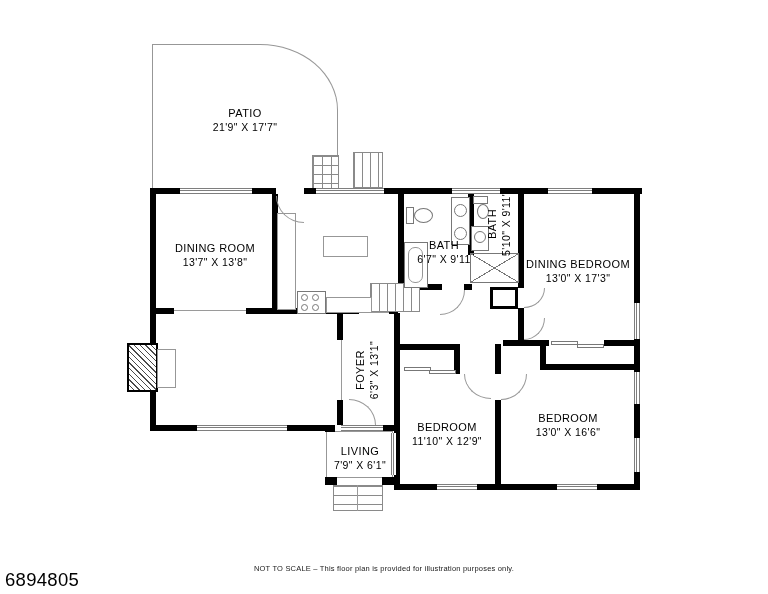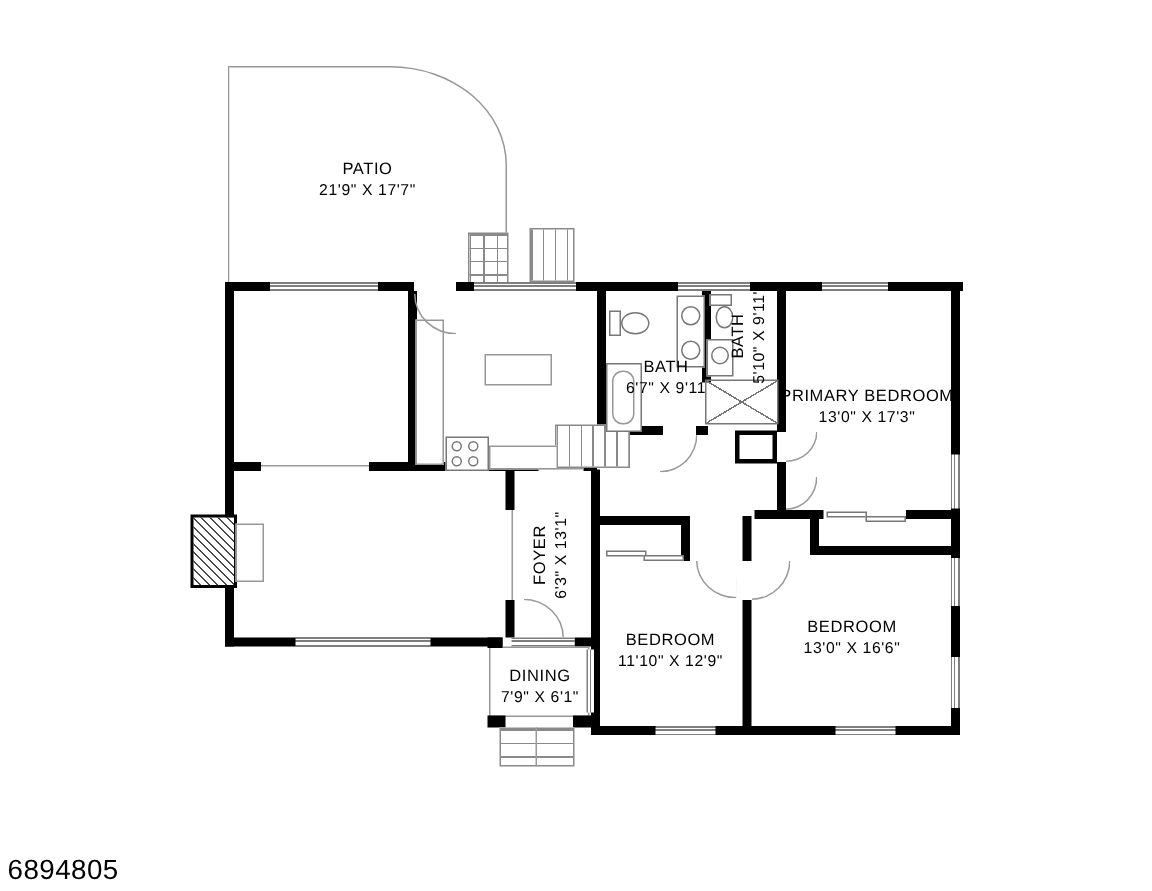--- a/index.html
+++ b/index.html
@@ -147,46 +147,51 @@
   <div class="wall" style="left:325px;top:425px;width:10px;height:7px;"></div>
   <div class="wall" style="left:325px;top:477px;width:12px;height:8px;"></div>
   <div class="wall" style="left:382px;top:477px;width:16px;height:8px;"></div>
   <div class="treads-h" style="left:333px;top:485px;width:50px;height:26px;background-color:#fff;"></div>
   <div class="line" style="left:357px;top:485px;width:1px;height:26px;"></div>
 
   <div class="label" style="left:245px;top:106px;">
     <div>PATIO</div>
     <div class="dims">21'9" X 17'7"</div>
   </div>
+  <div class="label" style="left:215px;top:241px;">
+    <div>DINING ROOM</div>
+    <div class="dims">13'7" X 13'8"</div>
+  </div>
   <div class="label" style="left:444px;top:238px;">
     <div>BATH</div>
     <div class="dims">6'7" X 9'11</div>
   </div>
   <div class="vlabel" style="left:455px;top:209px;width:90px;height:30px;">
     <div>BATH</div>
     <div class="dims">5'10" X 9'11"</div>
   </div>
   <div class="label" style="left:578px;top:257px;">
-    <div>PRIMARY BEDROOM</div>
+    <div>DINING BEDROOM</div>
     <div class="dims">13'0" X 17'3"</div>
   </div>
   <div class="vlabel" style="left:323px;top:355px;width:90px;height:30px;">
     <div>FOYER</div>
     <div class="dims">6'3" X 13'1"</div>
   </div>
   <div class="label" style="left:447px;top:420px;">
     <div>BEDROOM</div>
     <div class="dims">11'10" X 12'9"</div>
   </div>
   <div class="label" style="left:568px;top:411px;">
     <div>BEDROOM</div>
     <div class="dims">13'0" X 16'6"</div>
   </div>
   <div class="label" style="left:360px;top:444px;">
-    <div>DINING</div>
+    <div>LIVING</div>
     <div class="dims">7'9" X 6'1"</div>
   </div>
 
   <div id="disclaimer">
+    <div>NOT TO SCALE – This floor plan is provided for illustration purposes only.</div>
   </div>
   <div id="listing-id">6894805</div>
 
 </div>
 
 </body></html>

